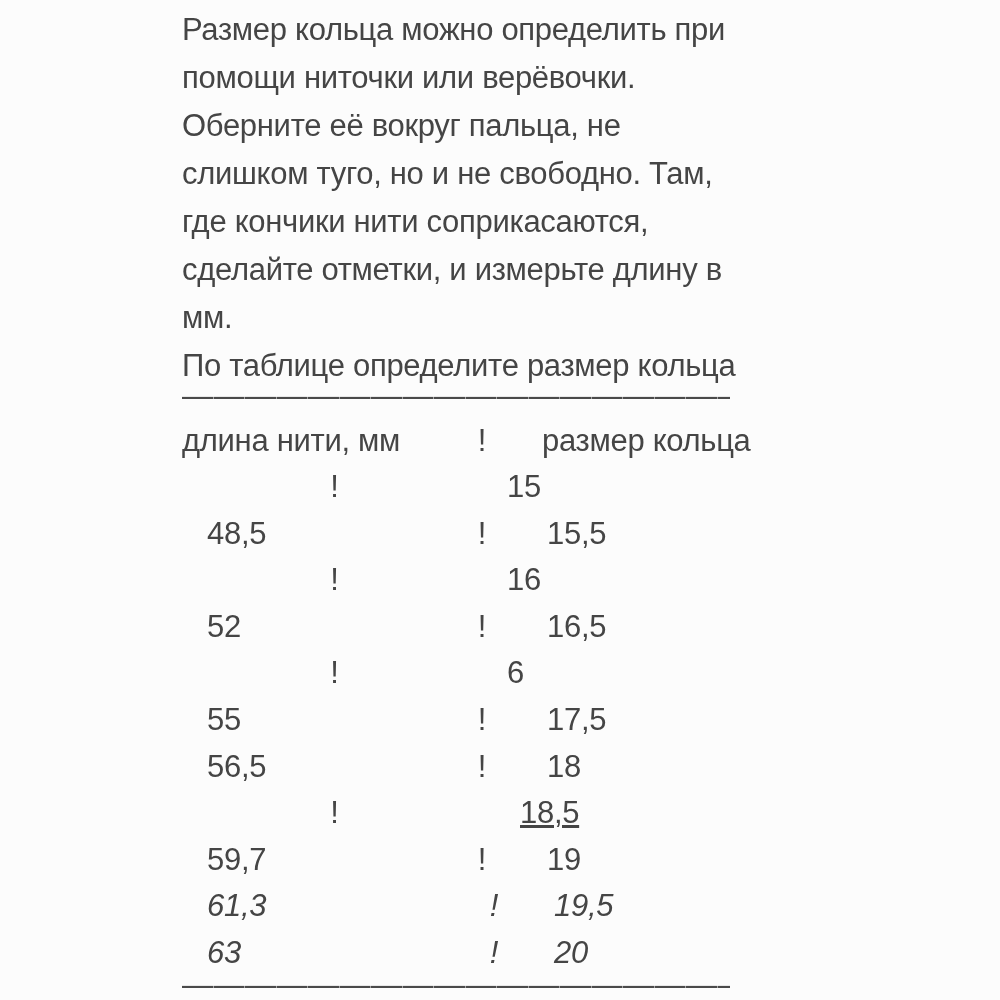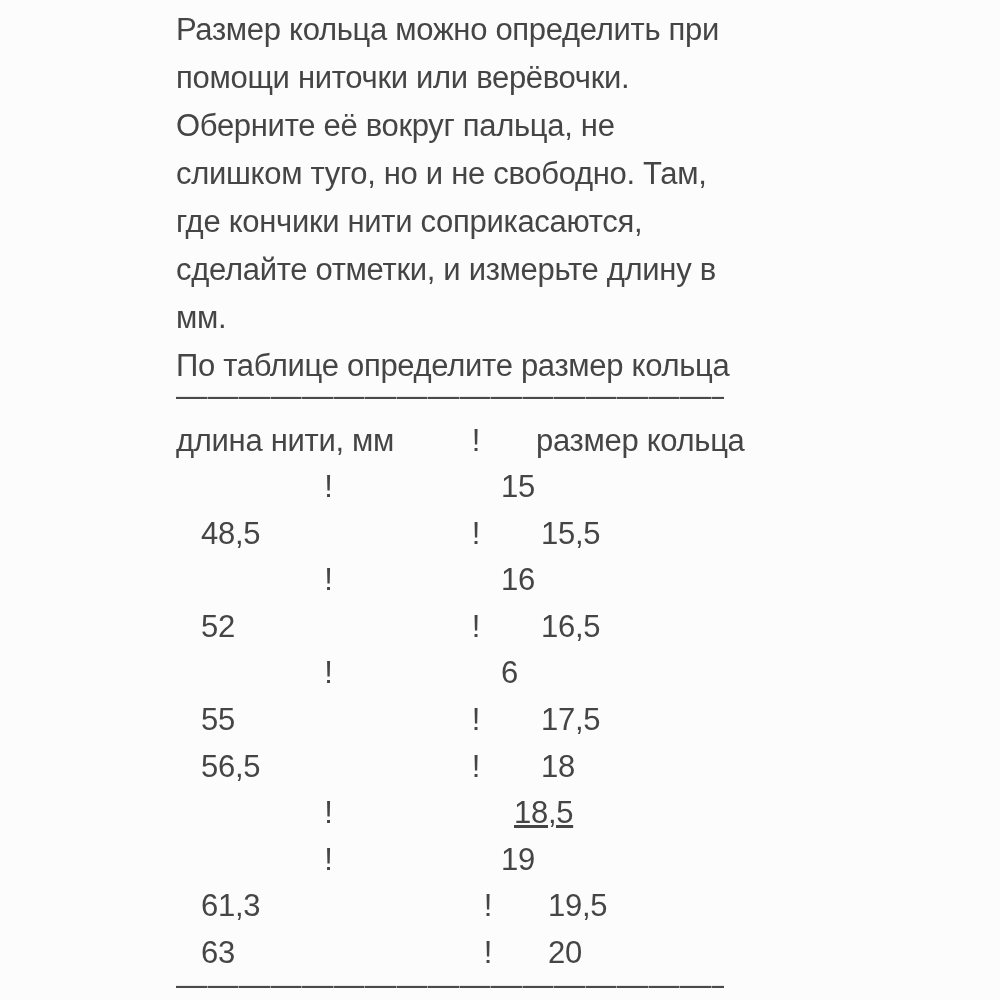--- a/index.html
+++ b/index.html
@@ -10,21 +10,21 @@
     position: relative;
     width: 1000px;
     height: 1000px;
     background: #fcfcfc;
     overflow: hidden;
     font-family: "Liberation Sans", sans-serif;
     color: #454545;
   }
   .content {
     position: absolute;
-    left: 176px;
+    left: 182px;
     top: 6px;
     width: 620px;
   }
   .intro-line {
     font-size: 31px;
     line-height: 48px;
     letter-spacing: -0.3px;
     white-space: nowrap;
     color: #454545;
   }
@@ -65,21 +65,21 @@
   .trow.header .c3 { padding-left: 40px; }
   .trow.data {
     grid-template-columns: 255px 40px auto;
     padding-left: 25px;
   }
   .trow.data .c3 { padding-left: 45px; }
   .sep-cell { text-align: center; }
   
   #rows .trow:nth-child(8) .c3 { padding-left: 58px; text-decoration: underline; }
   #rows .trow:nth-child(10),
-  #rows .trow:nth-child(11) { grid-template-columns: 267px 40px auto; }
+  #rows .trow:nth-child(11) { grid-template-columns: 267px 40px auto; font-style: italic; }
   #rows .trow:nth-child(10) .c3,
   #rows .trow:nth-child(11) .c3 { padding-left: 40px; }
 </style>
 </head>
 <body>
 
 <div class="page">
   <div class="content">
 
     <div id="intro">
@@ -132,20 +132,21 @@
           <div class="trow data">
             <span class="c1">56,5</span>
             <span class="sep-cell">!</span>
             <span class="c3">18</span>
           </div>
           <div class="trow data">
             <span class="sep-cell">!</span>
             <span class="c3">18,5</span>
           </div>
           <div class="trow data">
+            <span class="c1">59,7</span>
             <span class="sep-cell">!</span>
             <span class="c3">19</span>
           </div>
           <div class="trow data">
             <span class="c1">61,3</span>
             <span class="sep-cell">!</span>
             <span class="c3">19,5</span>
           </div>
           <div class="trow data">
             <span class="c1">63</span>

